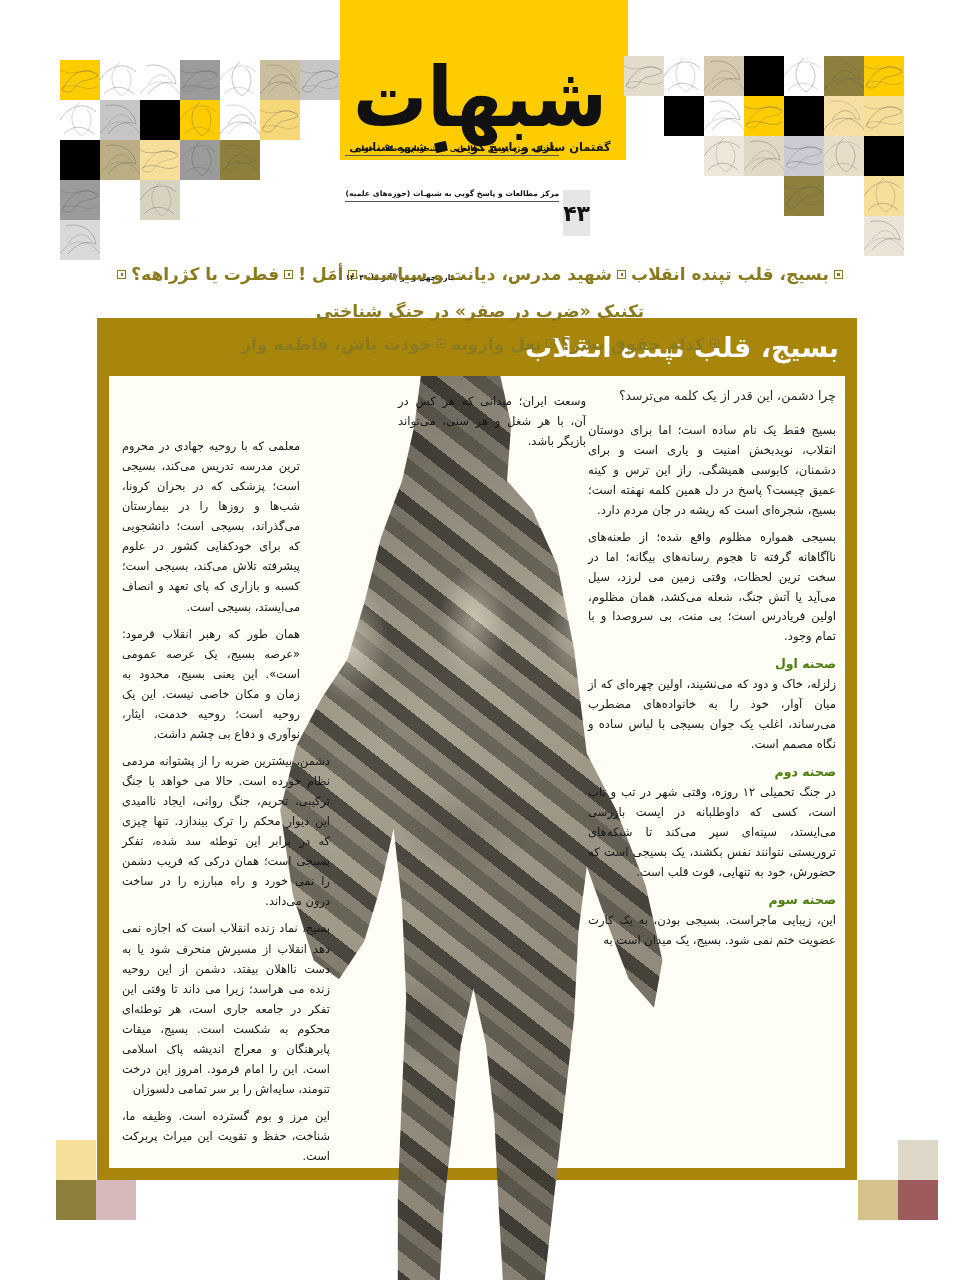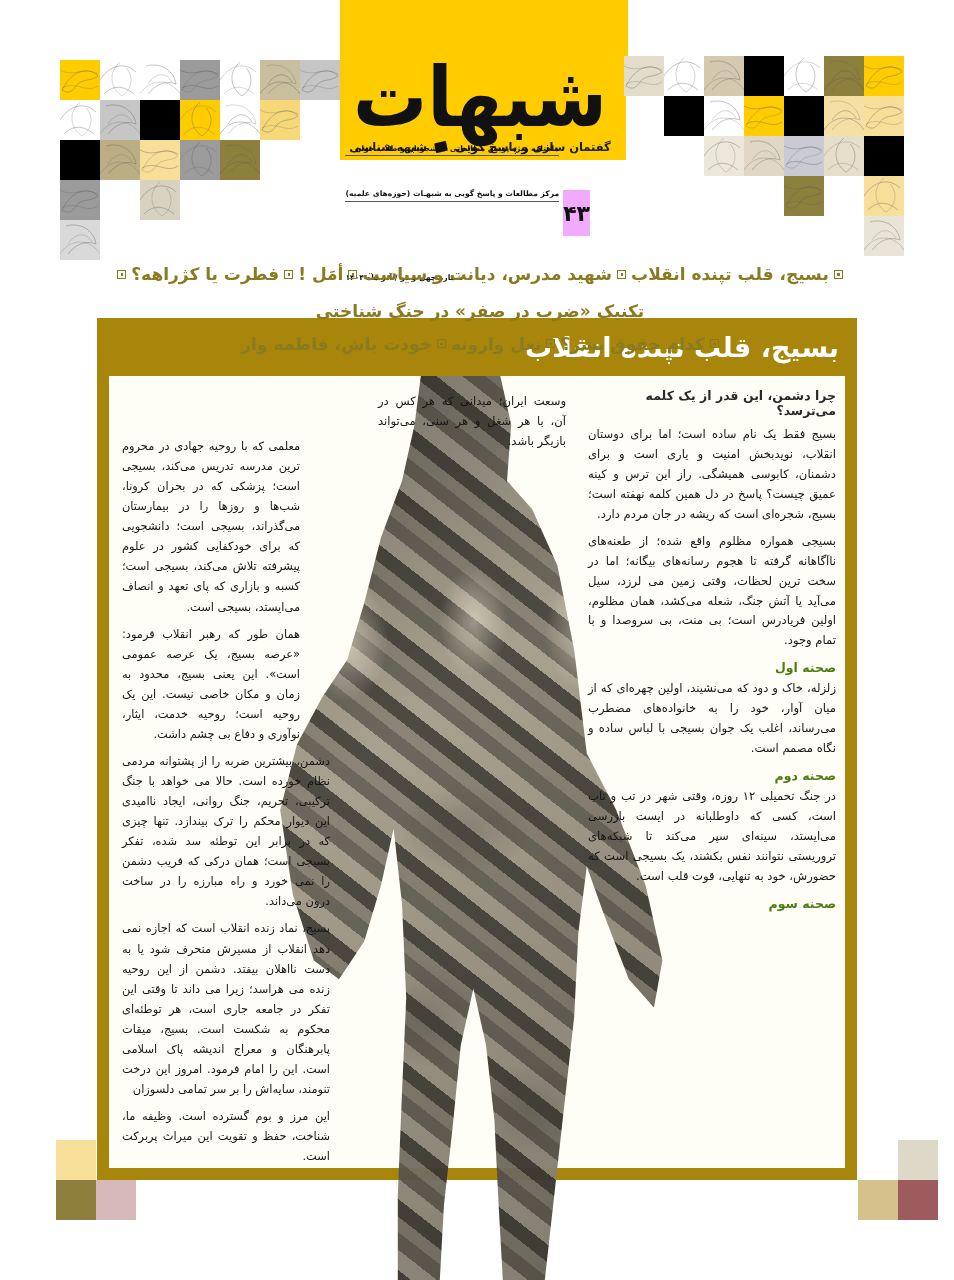--- a/index.html
+++ b/index.html
@@ -89,21 +89,21 @@
   .issue-bar {
     position: absolute;
     left: 372px; top: 190px;
     width: 218px; height: 46px;
     display: flex;
     flex-direction: row;
     z-index: 6;
   }
   .issue-num {
     width: 44px;
-    background: #f0abfc;
+    background: #e5e5e5;
     color: #111;
     font-size: 22px;
     font-weight: bold;
     display: flex;
     align-items: center;
     justify-content: center;
   }
   .issue-lines {
     flex: 1;
     display: flex;
@@ -291,35 +291,35 @@
   }
   .col h3 {
     font-size: 12.5px;
     font-weight: bold;
     color: #4d7c0f;
     margin: 9px 0 4px;
     text-align: right;
   }
   .col .lead {
     font-size: 12.5px;
-    font-weight: bold;
+    font-weight: normal;
     color: #2a2a2a;
-    margin-bottom: 7px;
+    margin-bottom: 18px;
     text-align: right;
   }
 
   
   .col-right {
     right: 118px;
     top: 388px;
     width: 248px;
   }
   
   .col-mid {
-    right: 388px;
+    right: 368px;
     top: 392px;
     width: 188px;
   }
   .col-mid p { text-align: justify; }
 
   
   .col-left {
     left: 122px;
     top: 436px;
     width: 208px;
@@ -637,20 +637,21 @@
     <p>بسیجی همواره مظلوم واقع شده؛ از طعنه‌های ناآگاهانه گرفته تا هجوم رسانه‌های بیگانه؛ اما در سخت ترین لحظات، وقتی زمین می لرزد، سیل می‌آید یا آتش جنگ، شعله می‌کشد، همان مظلوم، اولین فریادرس است؛ بی منت، بی سروصدا و با تمام وجود.</p>
 
     <h3>صحنه اول</h3>
     <p>زلزله، خاک و دود که می‌نشیند، اولین چهره‌ای که از میان آوار، خود را به خانواده‌های مضطرب می‌رساند، اغلب یک جوان بسیجی با لباس ساده و نگاه مصمم است.</p>
 
     <h3>صحنه دوم</h3>
     <p>در جنگ تحمیلی ۱۲ روزه، وقتی شهر در تب و تاب است، کسی که داوطلبانه در ایست بازرسی می‌ایستد، سینه‌ای سپر می‌کند تا شبکه‌های تروریستی نتوانند نفس بکشند، یک بسیجی است که حضورش، خود به تنهایی، قوت قلب است.</p>
 
     <h3>صحنه سوم</h3>
 
+    <p>این، زیبایی ماجراست. بسیجی بودن، به یک کارت عضویت ختم نمی شود. بسیج، یک میدان است به</p>
   </div>
 
   <div class="col col-mid">
     <p>وسعت ایران؛ میدانی که هر کس در آن، با هر شغل و هر سنی، می‌تواند بازیگر باشد.</p>
   </div>
 
   <div class="col col-left">
     <p class="narrow">معلمی که با روحیه جهادی در محروم ترین مدرسه تدریس می‌کند، بسیجی است؛ پزشکی که در بحران کرونا، شب‌ها و روزها را در بیمارستان می‌گذراند، بسیجی است؛ دانشجویی که برای خودکفایی کشور در علوم پیشرفته تلاش می‌کند، بسیجی است؛ کسبه و بازاری که پای تعهد و انصاف می‌ایستد، بسیجی است.</p>
     <p class="narrow">همان طور که رهبر انقلاب فرمود: «عرصه بسیج، یک عرصه عمومی است». این یعنی بسیج، محدود به زمان و مکان خاصی نیست. این یک روحیه است؛ روحیه خدمت، ایثار، نوآوری و دفاع بی چشم داشت.</p>
     <p>دشمن، بیشترین ضربه را از پشتوانه مردمی نظام خورده است. حالا می خواهد با جنگ ترکیبی، تحریم، جنگ روانی، ایجاد ناامیدی این دیوار محکم را ترک بیندازد. تنها چیزی که در برابر این توطئه سد شده، تفکر بسیجی است؛ همان درکی که فریب دشمن را نمی خورد و راه مبارزه را در ساخت درون می‌داند.</p>

